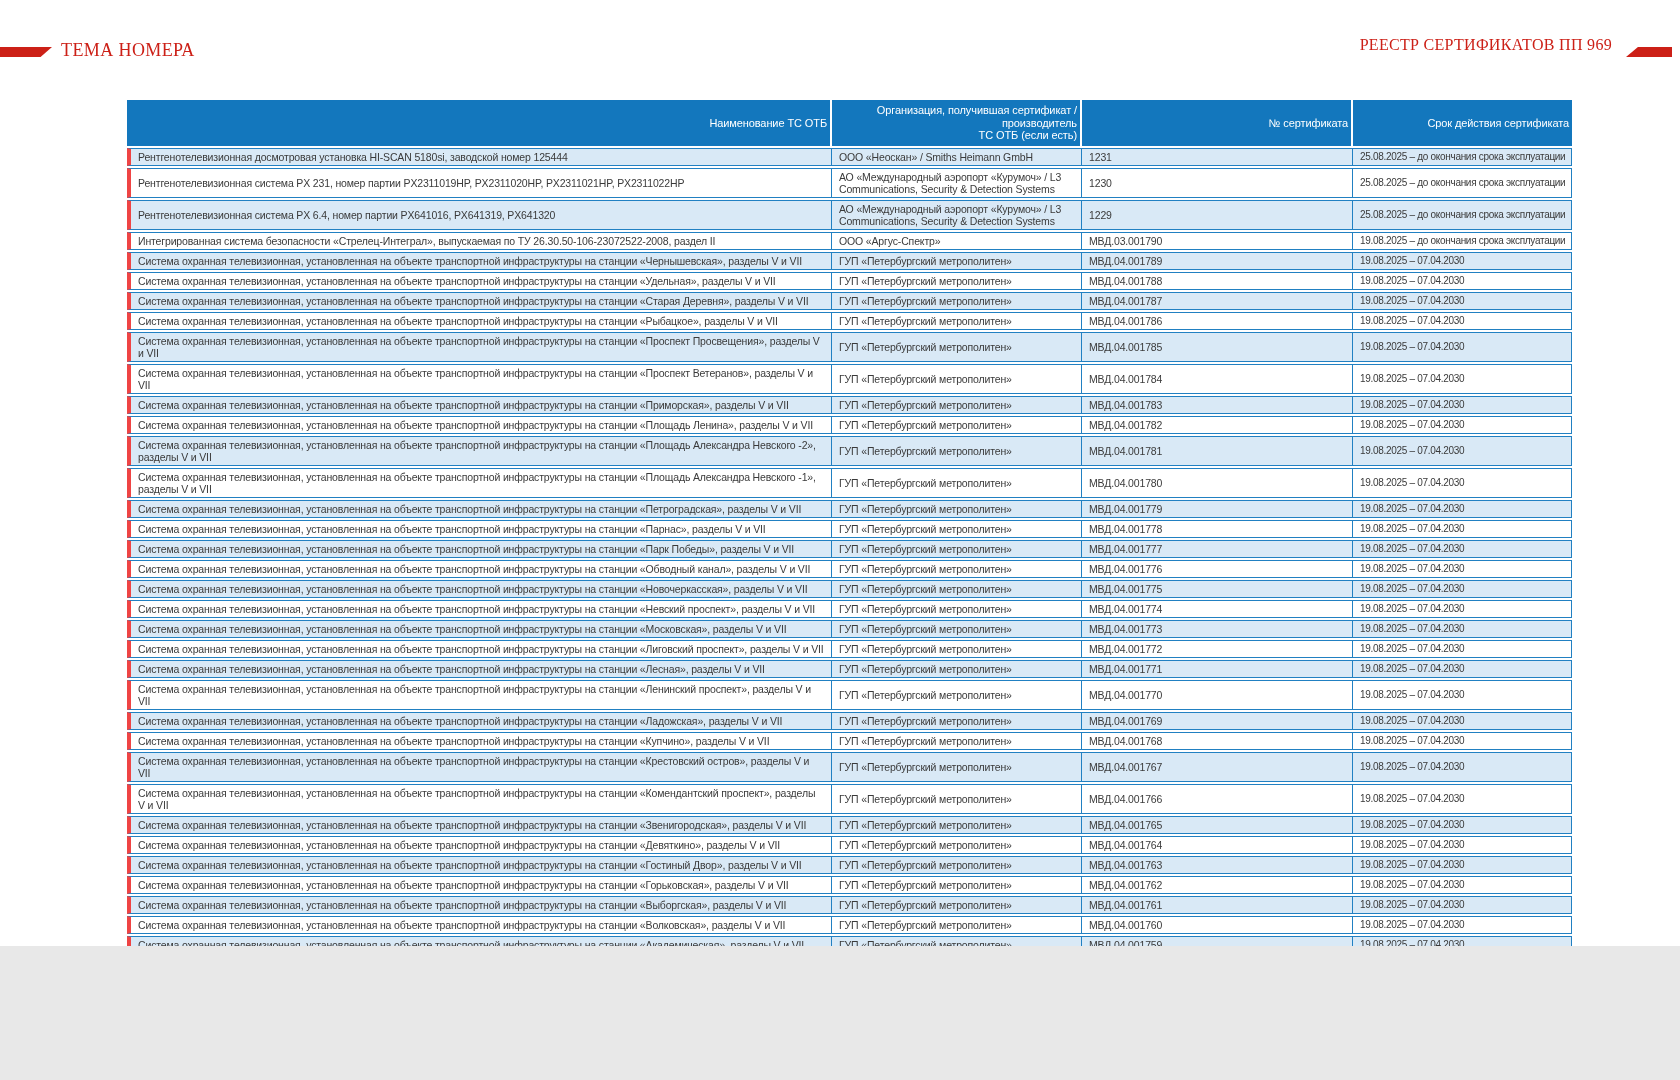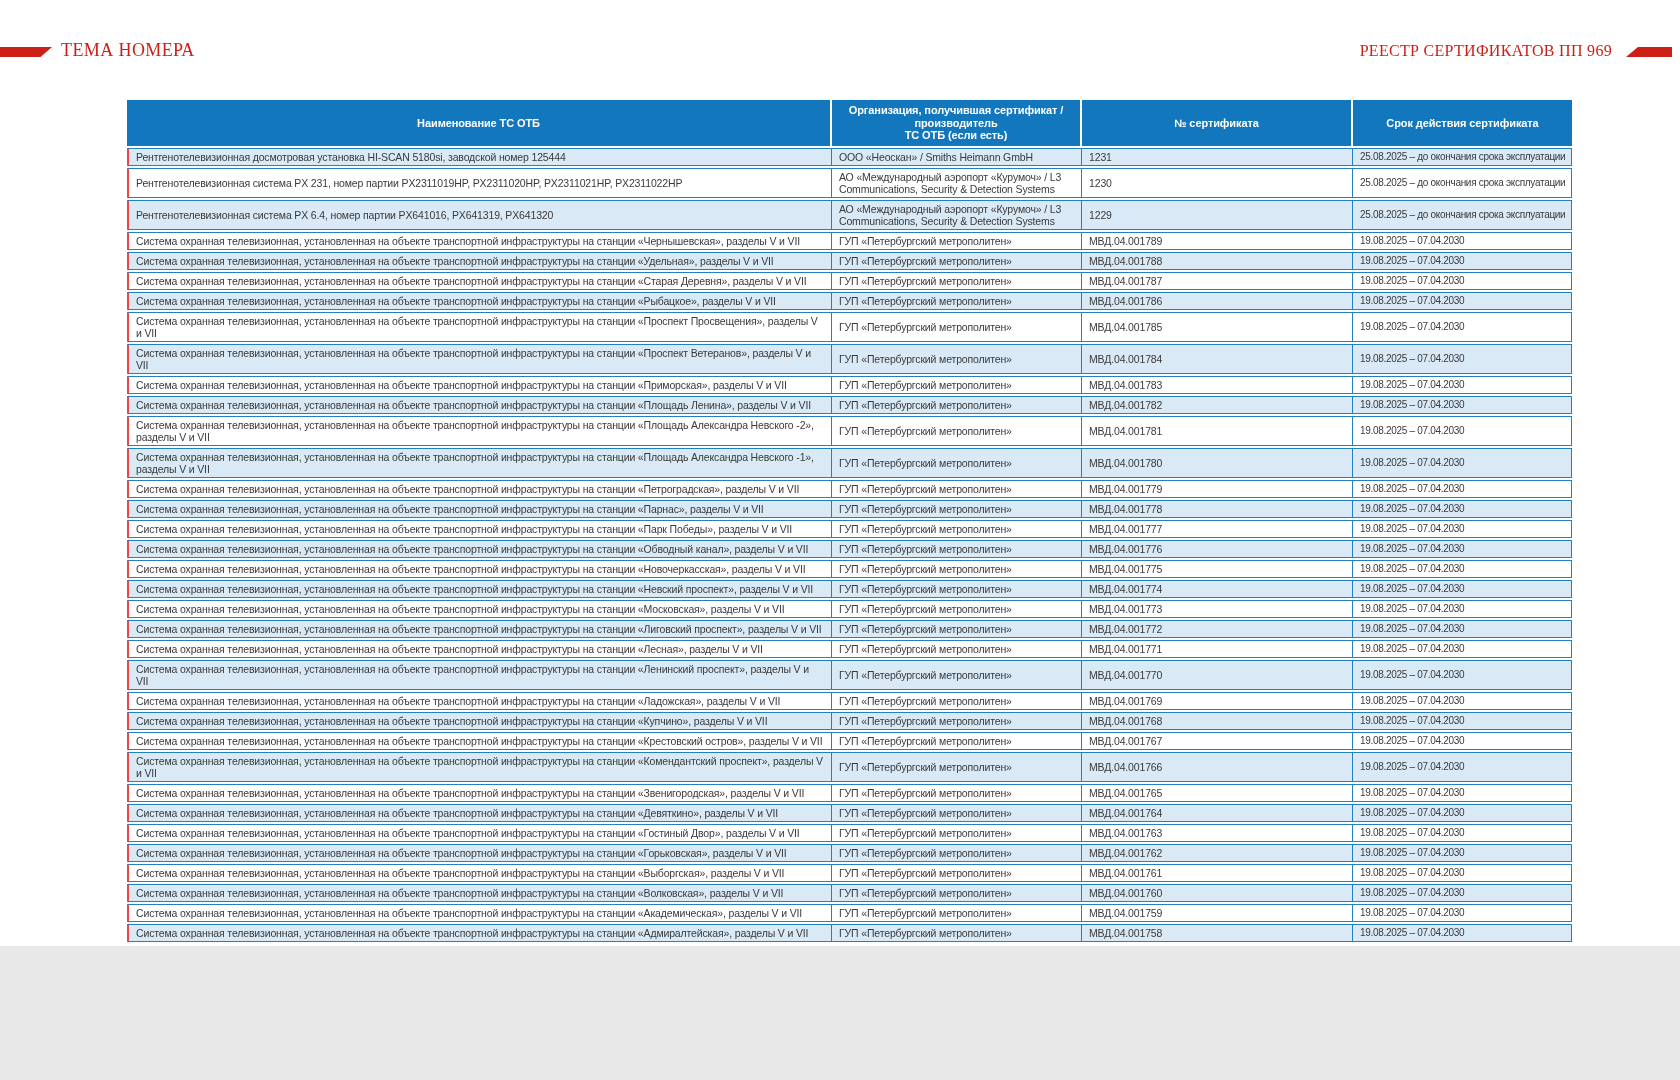--- a/index.html
+++ b/index.html
@@ -12,46 +12,46 @@
   .hdr-left-bar{
     position:absolute;left:0;top:47px;width:52px;height:10px;background:#cc2017;
     clip-path:polygon(0 0,100% 0,78% 100%,0 100%);
   }
   .hdr-left-title{
     position:absolute;left:61px;top:40px;
     font-family:"Liberation Serif", serif;font-size:18px;color:#cc2017;
     letter-spacing:.4px;font-weight:400;
   }
   .hdr-right-title{
-    position:absolute;right:68px;top:42px;
+    position:absolute;right:68px;top:36px;
     font-family:"Liberation Serif", serif;font-size:16px;color:#cc2017;
     letter-spacing:.3px;
   }
   .hdr-right-bar{
     position:absolute;right:8px;top:47px;width:46px;height:10px;background:#cc2017;
     clip-path:polygon(26% 0,100% 0,100% 100%,0 100%);
   }
   
   table.cert{
     position:absolute;left:127px;top:98px;width:1445px;
     border-collapse:separate;border-spacing:0 2px;table-layout:fixed;
   }
   table.cert th{
-    background:#1377bd;color:#ffffff;font-size:11px;font-weight:bold;
-    text-align:center;vertical-align:middle;padding:4px 3px;line-height:12.5px;
+    background:#1377bd;color:#ffffff;font-size:11px;font-weight:normal;
+    text-align:right;vertical-align:middle;padding:4px 3px;line-height:12.5px;
     white-space:pre-line;border-right:2px solid #ffffff;letter-spacing:-.1px;
   }
   table.cert th:last-child{border-right:none;}
   table.cert td{
     font-size:10.5px;color:#3a3a3a;line-height:12px;padding:2px 7px;
     vertical-align:middle;letter-spacing:-.15px;
     border-top:1px solid #2180c2;border-bottom:1px solid #2180c2;border-right:1px solid #2180c2;
     background:#ffffff;overflow:hidden;
   }
-  table.cert td:first-child{border-left:2px solid #ef4444;}
+  table.cert td:first-child{border-left:4px solid #ef4444;}
   table.cert tbody tr:nth-child(odd) td{background:#d9e9f6;}
   table.cert td.c3{white-space:nowrap;font-size:10px;letter-spacing:-.3px;}
   
   .footer-line{position:absolute;left:0;right:0;top:1078px;height:1px;background:#c9c9c9;}
   .foot-left{position:absolute;left:33px;top:1040px;display:flex;align-items:center;}
   .foot-left .pageno{font-size:16px;color:#4a4a4a;margin-right:14px;margin-top:1px;}
   .vdiv{width:1px;height:40px;background:#8a8a8a;margin-right:12px;}
   .foot-left .mag{font-size:11px;color:#3a3a3a;font-weight:bold;letter-spacing:.3px;margin-top:4px;margin-left:16px;}
   .foot-left .issue{font-size:11px;color:#9a9a9a;margin-top:4px;}
   .foot-right{position:absolute;right:33px;top:1040px;display:flex;align-items:flex-start;}
@@ -100,20 +100,26 @@
           <td class="c2">1230</td>
           <td class="c3">25.08.2025 – до окончания срока эксплуатации</td>
         </tr>
         <tr>
           <td class="c0">Рентгенотелевизионная система PX 6.4, номер партии PX641016, PX641319, PX641320</td>
           <td class="c1">АО «Международный аэропорт «Курумоч» / L3 Communications, Security &amp; Detection Systems</td>
           <td class="c2">1229</td>
           <td class="c3">25.08.2025 – до окончания срока эксплуатации</td>
         </tr>
         <tr>
+          <td class="c0">Интегрированная система безопасности «Стрелец-Интеграл», выпускаемая по ТУ 26.30.50-106-23072522-2008, раздел II</td>
+          <td class="c1">ООО «Аргус-Спектр»</td>
+          <td class="c2">МВД.03.001790</td>
+          <td class="c3">19.08.2025 – до окончания срока эксплуатации</td>
+        </tr>
+        <tr>
           <td class="c0">Система охранная телевизионная, установленная на объекте транспортной инфраструктуры на станции «Чернышевская», разделы V и VII</td>
           <td class="c1">ГУП «Петербургский метрополитен»</td>
           <td class="c2">МВД.04.001789</td>
           <td class="c3">19.08.2025 – 07.04.2030</td>
         </tr>
         <tr>
           <td class="c0">Система охранная телевизионная, установленная на объекте транспортной инфраструктуры на станции «Удельная», разделы V и VII</td>
           <td class="c1">ГУП «Петербургский метрополитен»</td>
           <td class="c2">МВД.04.001788</td>
           <td class="c3">19.08.2025 – 07.04.2030</td>

